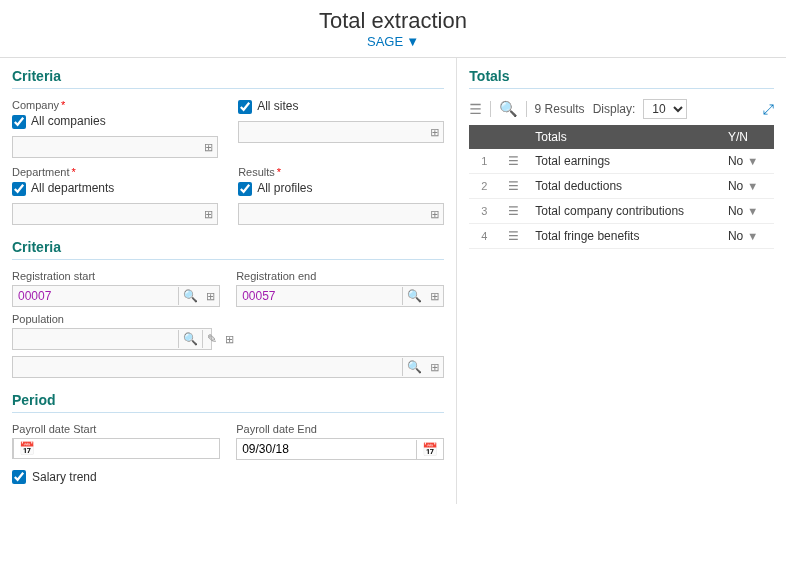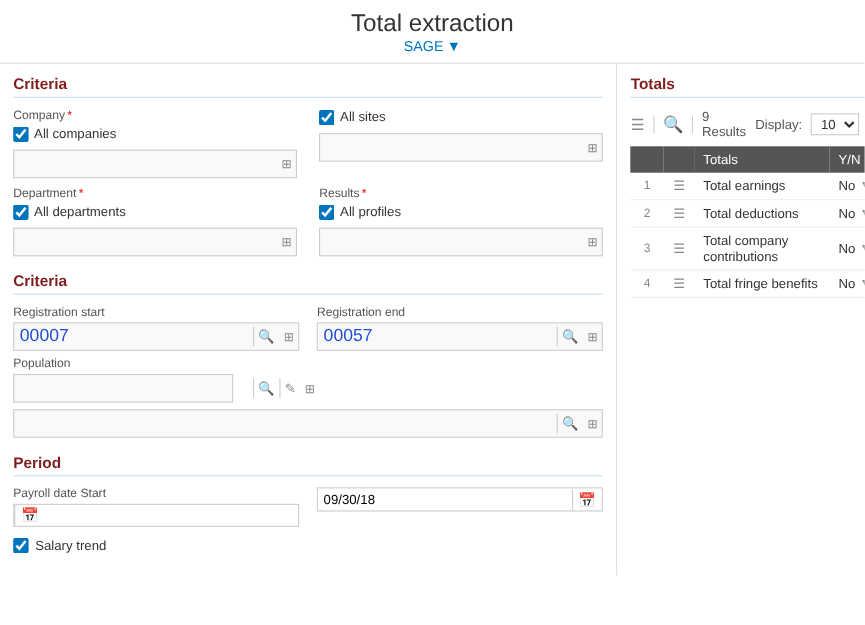--- a/index.html
+++ b/index.html
@@ -42,21 +42,21 @@
       flex: 0 0 430px;
       padding: 10px 12px;
       border-right: 1px solid #e0e0e0;
     }
     .right-panel {
       flex: 1;
       padding: 10px 12px;
     }
     .section-title {
       font-size: 14px;
-      color: #7f1d1d;
+      color: #0f766e;
       font-weight: 600;
       margin-bottom: 10px;
       padding-bottom: 4px;
       border-bottom: 1px solid #c8e0f0;
     }
     .criteria-section {
       margin-bottom: 14px;
     }
     .criteria-grid {
       display: grid;
@@ -95,24 +95,24 @@
     .input-with-icon {
       display: flex;
       align-items: center;
       border: 1px solid #ccc;
       background: #f9f9f9;
     }
     .input-with-icon input {
       border: none;
       background: transparent;
       padding: 3px 5px;
-      font-size: 16px;
+      font-size: 12px;
       flex: 1;
       outline: none;
-      color: #1d4ed8;
+      color: #a21caf;
     }
     .input-icon {
       padding: 2px 4px;
       color: #888;
       font-size: 12px;
       border-left: 1px solid #ccc;
       cursor: pointer;
     }
     .input-icon-grid {
       padding: 2px 4px;
@@ -372,20 +372,21 @@
       <div class="two-col">
 
         <div class="field-group">
           <div class="field-label">Payroll date Start</div>
           <div class="date-field">
             <span class="date-icon">📅</span>
           </div>
         </div>
 
         <div class="field-group">
+          <div class="field-label">Payroll date End</div>
           <div class="date-field">
             <input type="text" value="09/30/18" style="">
             <span class="date-icon">📅</span>
           </div>
         </div>
       </div>
 
       <div class="salary-trend-row">
         <input type="checkbox" checked="" style="accent-color: rgb(0, 117, 190); width: 14px; height: 14px;">
         <span class="checkbox-label">Salary trend</span>

